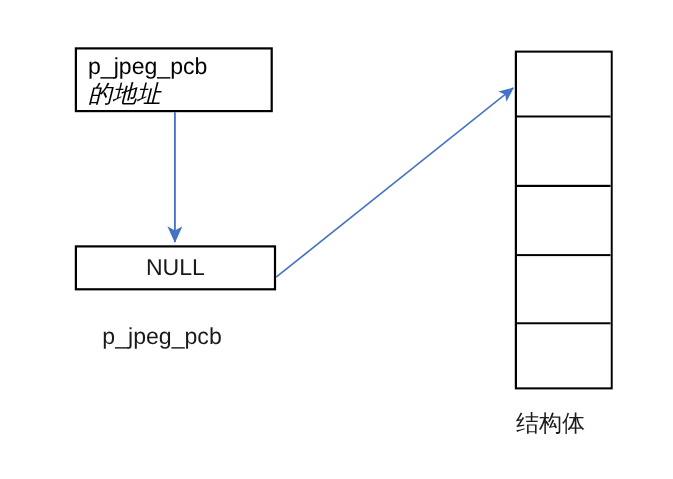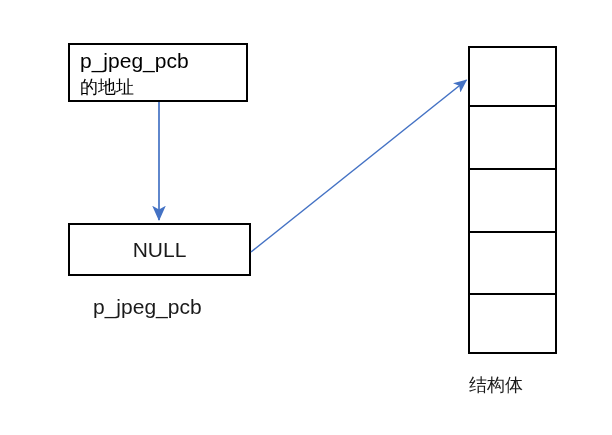--- a/index.html
+++ b/index.html
@@ -44,30 +44,31 @@
   }
   #ptr-box .line {
     font-size: 21px;
     line-height: 26px;
     color: #000000;
     white-space: nowrap;
     letter-spacing: 0px;
   }
   #ptr-box .line.cjk {
     font-family: "DejaVu Sans", "Liberation Sans", sans-serif;
-    font-size: 18px;
+    font-size: 22px;
     line-height: 25px;
+    font-style: italic;
   }
 
   
   #null-box {
     left: 68px;
     top: 223px;
     width: 183px;
-    height: 53px;
+    height: 41px;
     display: flex;
     justify-content: center;
     align-items: center;
   }
   #null-box .line {
     font-size: 21px;
     line-height: 24px;
     color: #1a1a1a;
     white-space: nowrap;
   }
@@ -85,21 +86,21 @@
     top: 117px;
   }
   #label-p-jpeg-pcb {
     left: 93px;
     top: 295px;
   }
   #label-struct {
     left: 469px;
     top: 372px;
     font-family: "DejaVu Sans", "Liberation Sans", sans-serif;
-    font-size: 18px;
+    font-size: 21px;
     line-height: 26px;
   }
 
   
   #struct-table {
     position: absolute;
     left: 468px;
     top: 46px;
     width: 89px;
     height: 308px;

